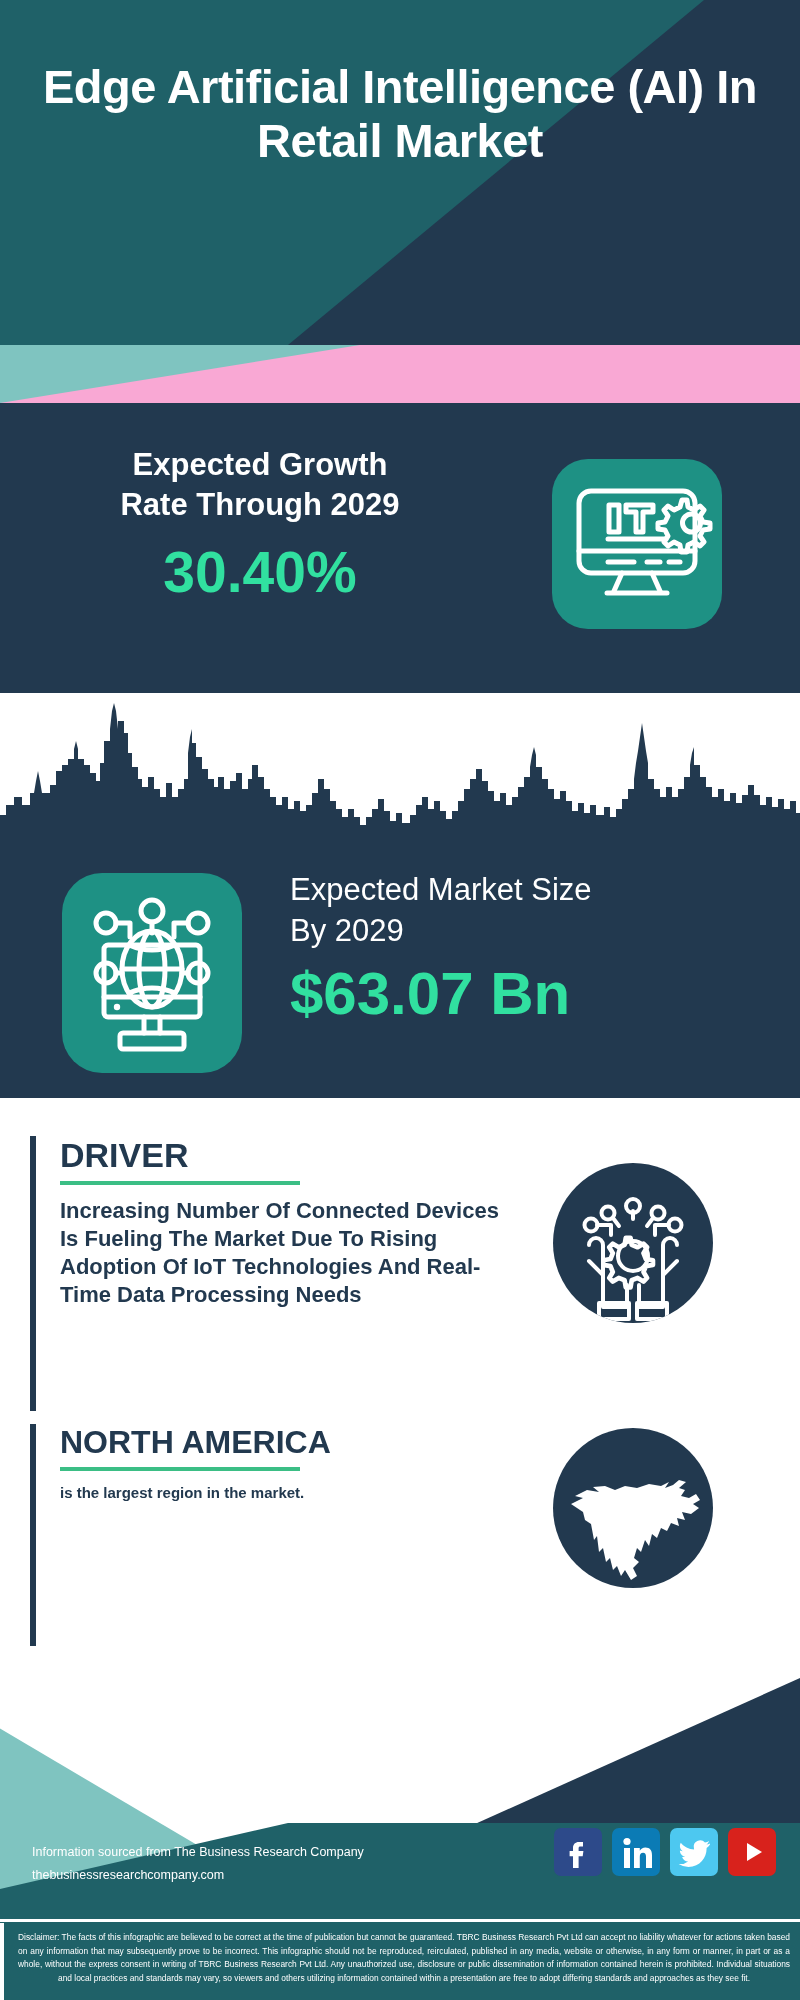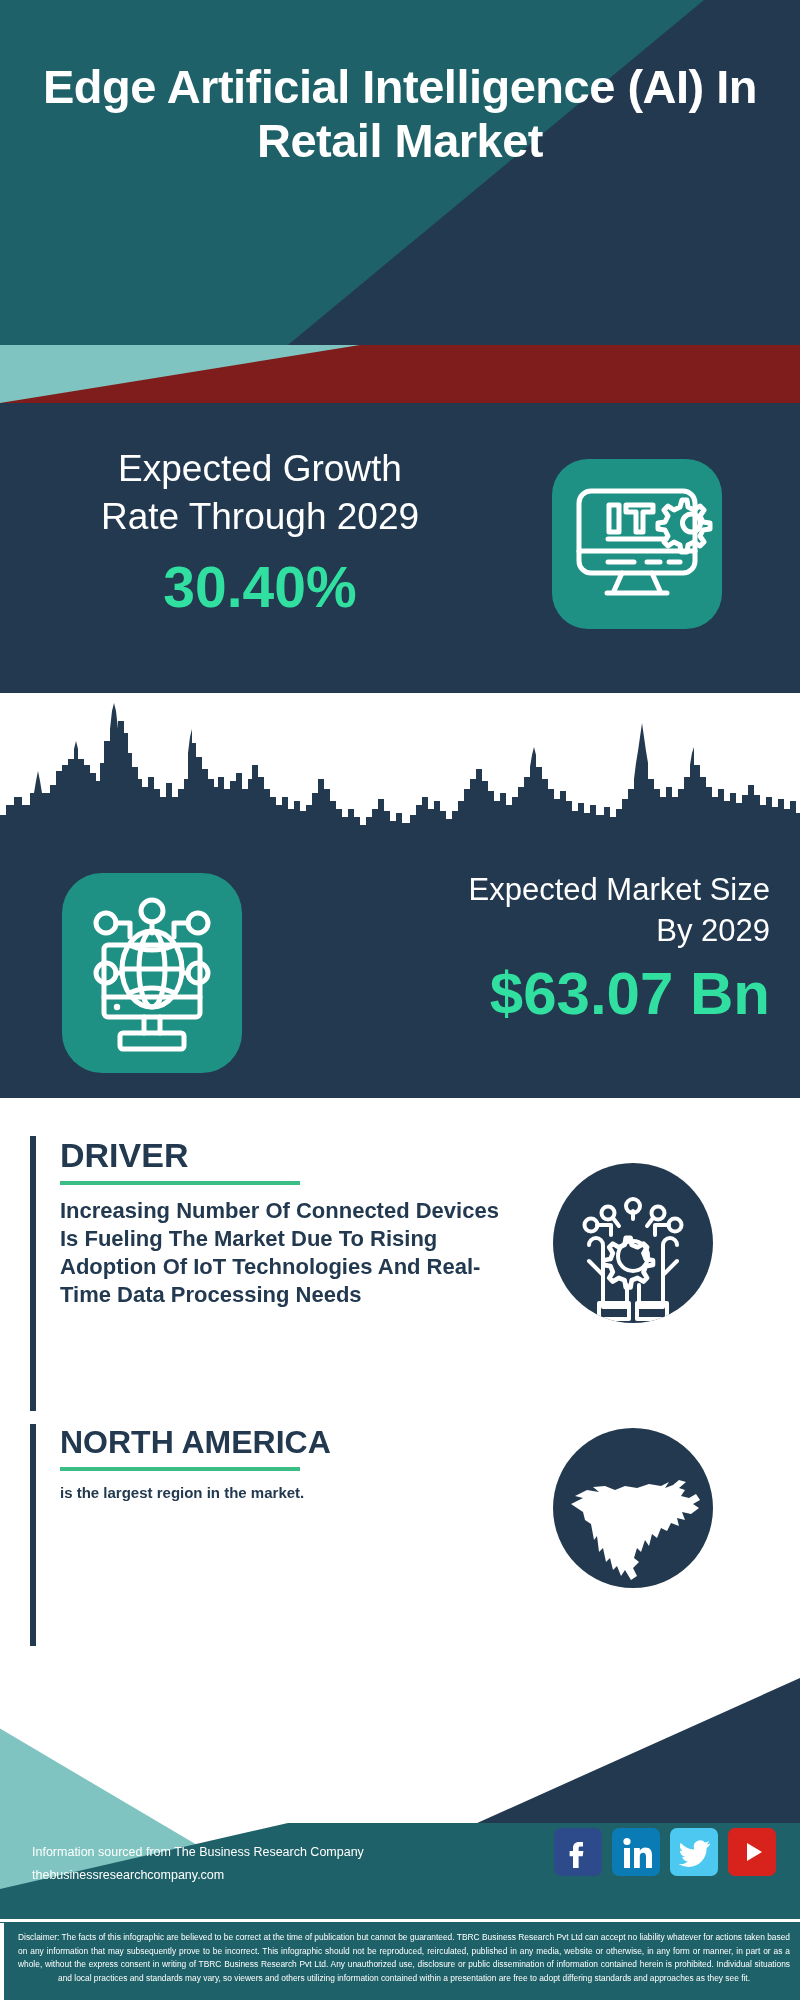--- a/index.html
+++ b/index.html
@@ -3,21 +3,21 @@
 <meta charset="utf-8">
 <style>
   * { margin:0; padding:0; box-sizing:border-box; }
   html,body { width:800px; height:2000px; }
   body {
     font-family:"Liberation Sans", sans-serif;
     background:#ffffff;
     position:relative;
     overflow:hidden;
   }
-  .page { position:relative; width:800px; height:2000px; background:#7f1d1d; }
+  .page { position:relative; width:800px; height:2000px; background:#f9a8d4; }
 
   
   .header {
     position:absolute; left:0; top:0; width:800px; height:345px;
     background:#1F6168; overflow:hidden;
   }
   .header-navy {
     position:absolute; right:0; top:0; width:800px; height:345px;
     background:#22394F;
     clip-path: polygon(100% 0, 100% 100%, 36% 100%, 88% 0);
@@ -46,21 +46,21 @@
 
   
   .growth-band {
     position:absolute; left:0; top:403px; width:800px; height:290px;
     background:#22394F;
   }
   .growth-text {
     position:absolute; left:40px; top:42px; width:440px; text-align:center;
   }
   .growth-label {
-    color:#ffffff; font-size:37px; line-height:1.3; font-weight:400;
+    color:#ffffff; font-size:31px; line-height:1.3; font-weight:700;
   }
   .growth-value {
     color:#31E0A0; font-size:57px; font-weight:bold; margin-top:18px; line-height:1;
   }
   .icon-tile {
     position:absolute; width:170px; height:170px; border-radius:36px;
     background:#1E9184;
   }
   .icon-tile.it { right:78px; top:56px; }
 
@@ -71,21 +71,21 @@
   }
   .skyline-band svg { display:block; width:800px; height:155px; }
 
   
   .market-band {
     position:absolute; left:0; top:848px; width:800px; height:250px;
     background:#22394F;
   }
   .icon-tile.globe { left:62px; top:25px; width:180px; height:200px; border-radius:40px; }
   .market-text {
-    position:absolute; left:290px; top:22px; width:480px; text-align:right;
+    position:absolute; left:290px; top:22px; width:480px; text-align:left;
   }
   .market-label { color:#ffffff; font-size:31px; line-height:1.32; font-weight:400; }
   .market-value { color:#31E0A0; font-size:60px; font-weight:bold; margin-top:12px; line-height:1; }
 
   
   .content { position:absolute; left:0; top:1098px; width:800px; height:580px; background:#ffffff;padding-left:24px; }
   .block { position:absolute; }
   .bar { position:absolute; left:0; top:0; width:6px; background:#22394F; }
   .block-inner { margin-left:30px; }
   .block-title {

